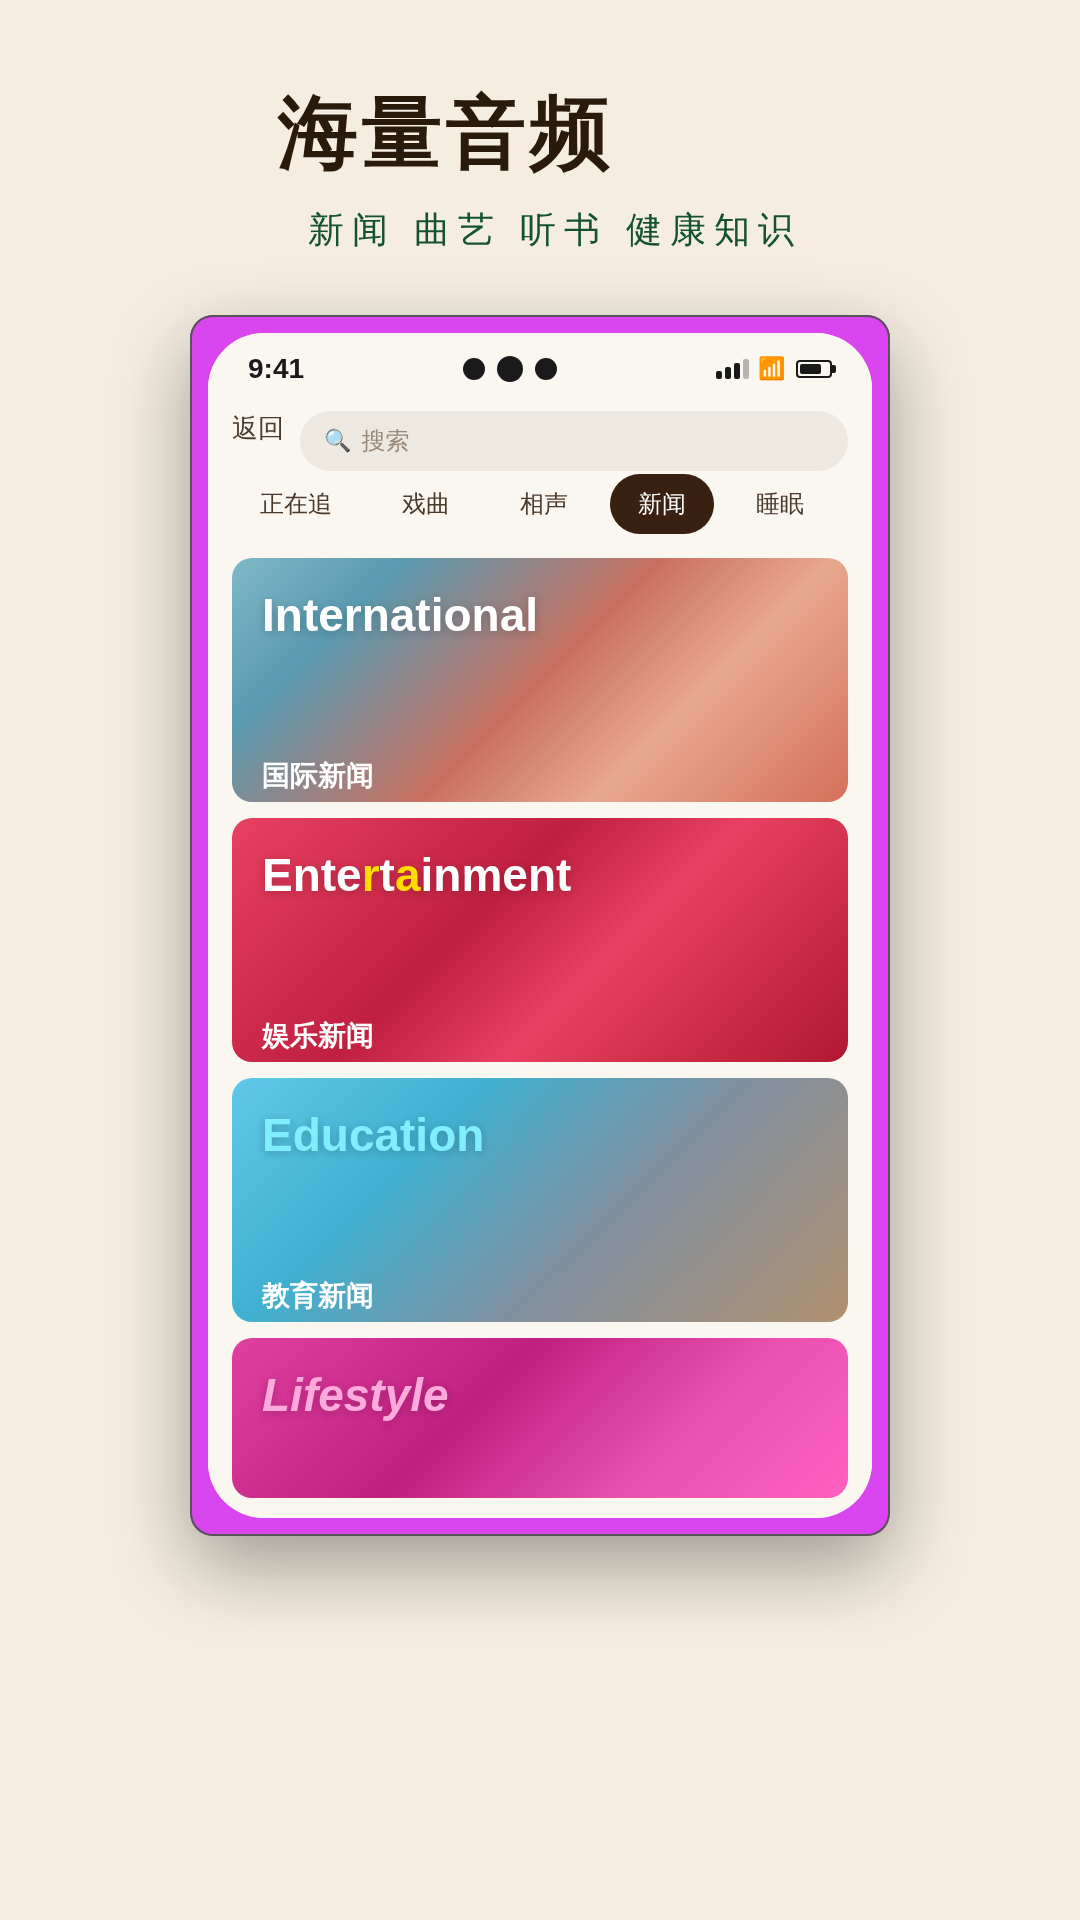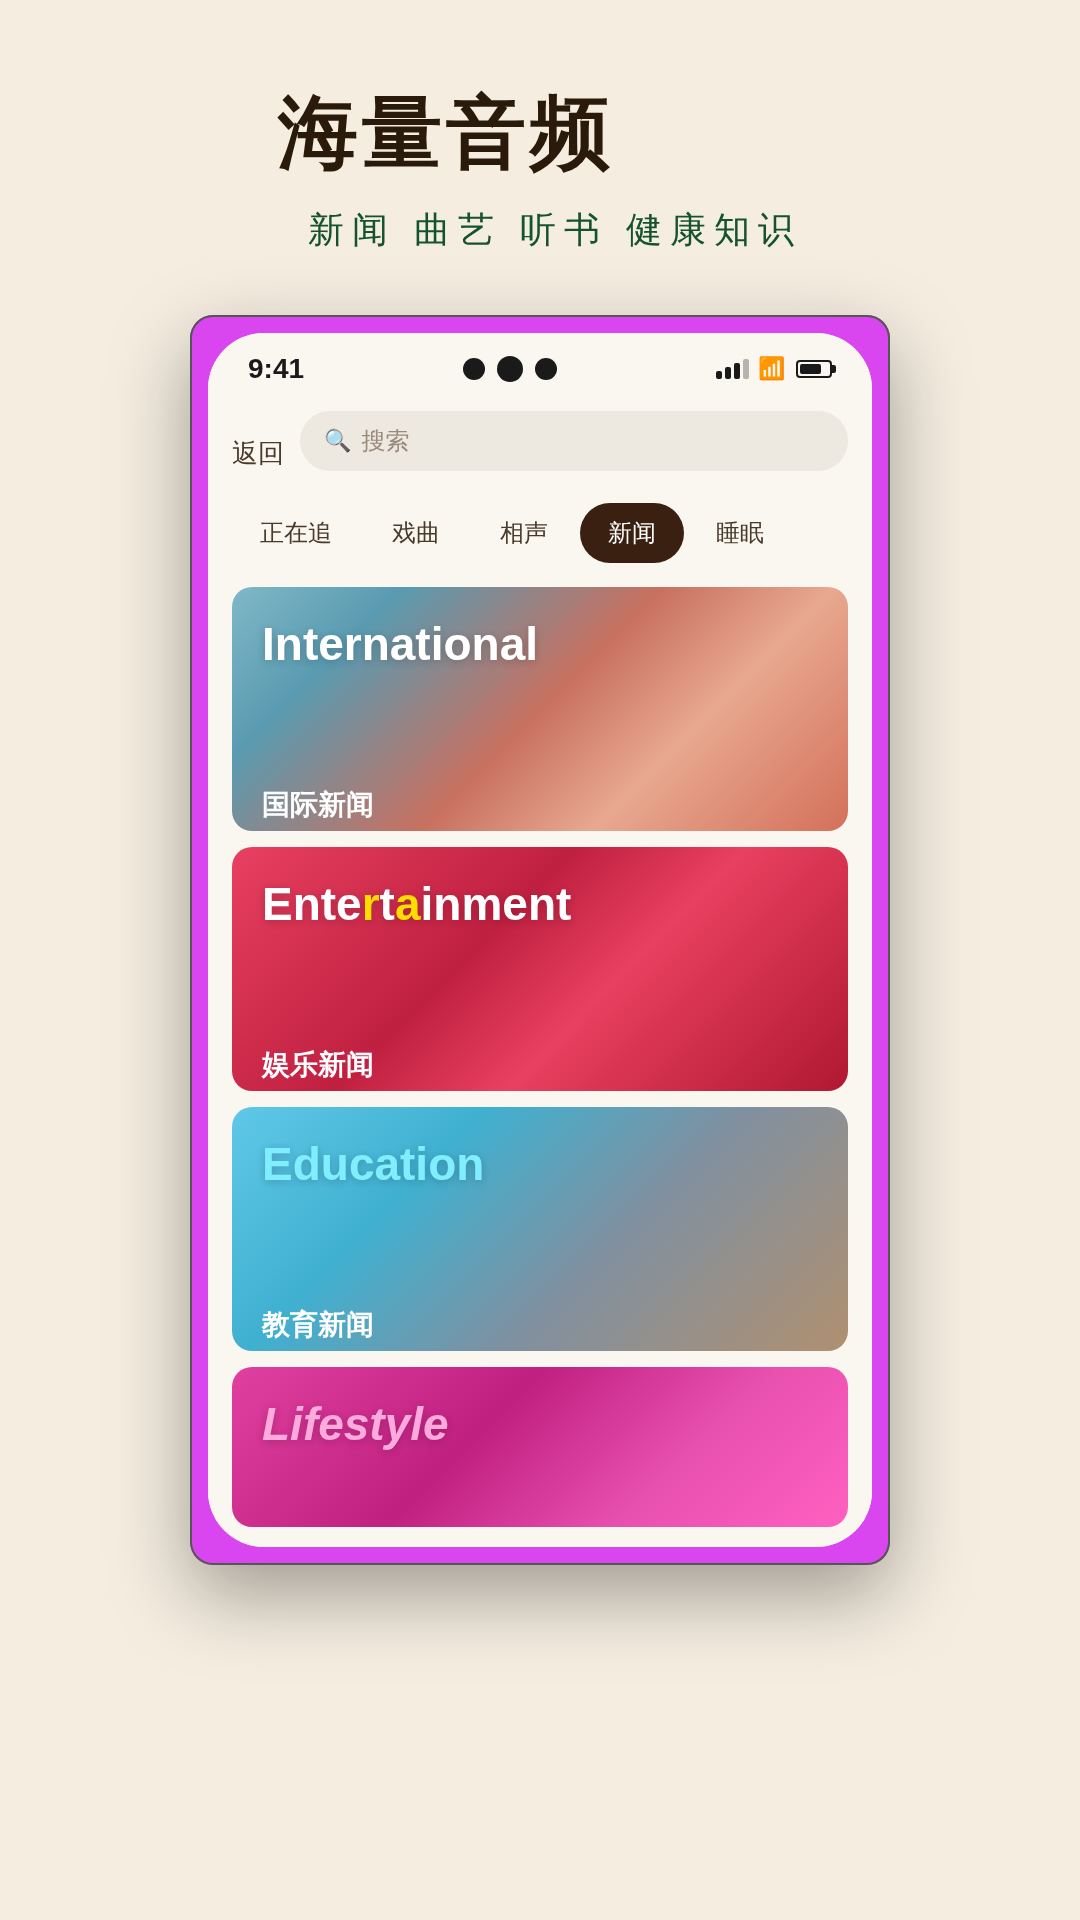--- a/index.html
+++ b/index.html
@@ -143,23 +143,23 @@
 
     
     .app-content {
       background: #faf6f0;
       padding: 16px 24px 0;
     }
 
     
     .nav-bar {
       display: flex;
-      align-items: flex-end;
+      align-items: flex-start;
       gap: 16px;
-      margin-bottom: 32px;
+      margin-bottom: 3px;
     }
 
     .nav-back {
       font-size: 26px;
       color: #4a3a2a;
       white-space: nowrap;
     }
 
     .search-bar {
       flex: 1;
@@ -177,21 +177,21 @@
     }
 
     .search-placeholder {
       font-size: 24px;
       color: #9a8a7a;
     }
 
     
     .category-tabs {
       display: flex;
-      gap: 4px;
+      gap: 14px;
       margin-bottom: 24px;
       overflow: hidden;
     }
 
     .tab-item {
       padding: 14px 28px;
       border-radius: 50px;
       font-size: 24px;
       white-space: nowrap;
       color: #4a3a2a;

